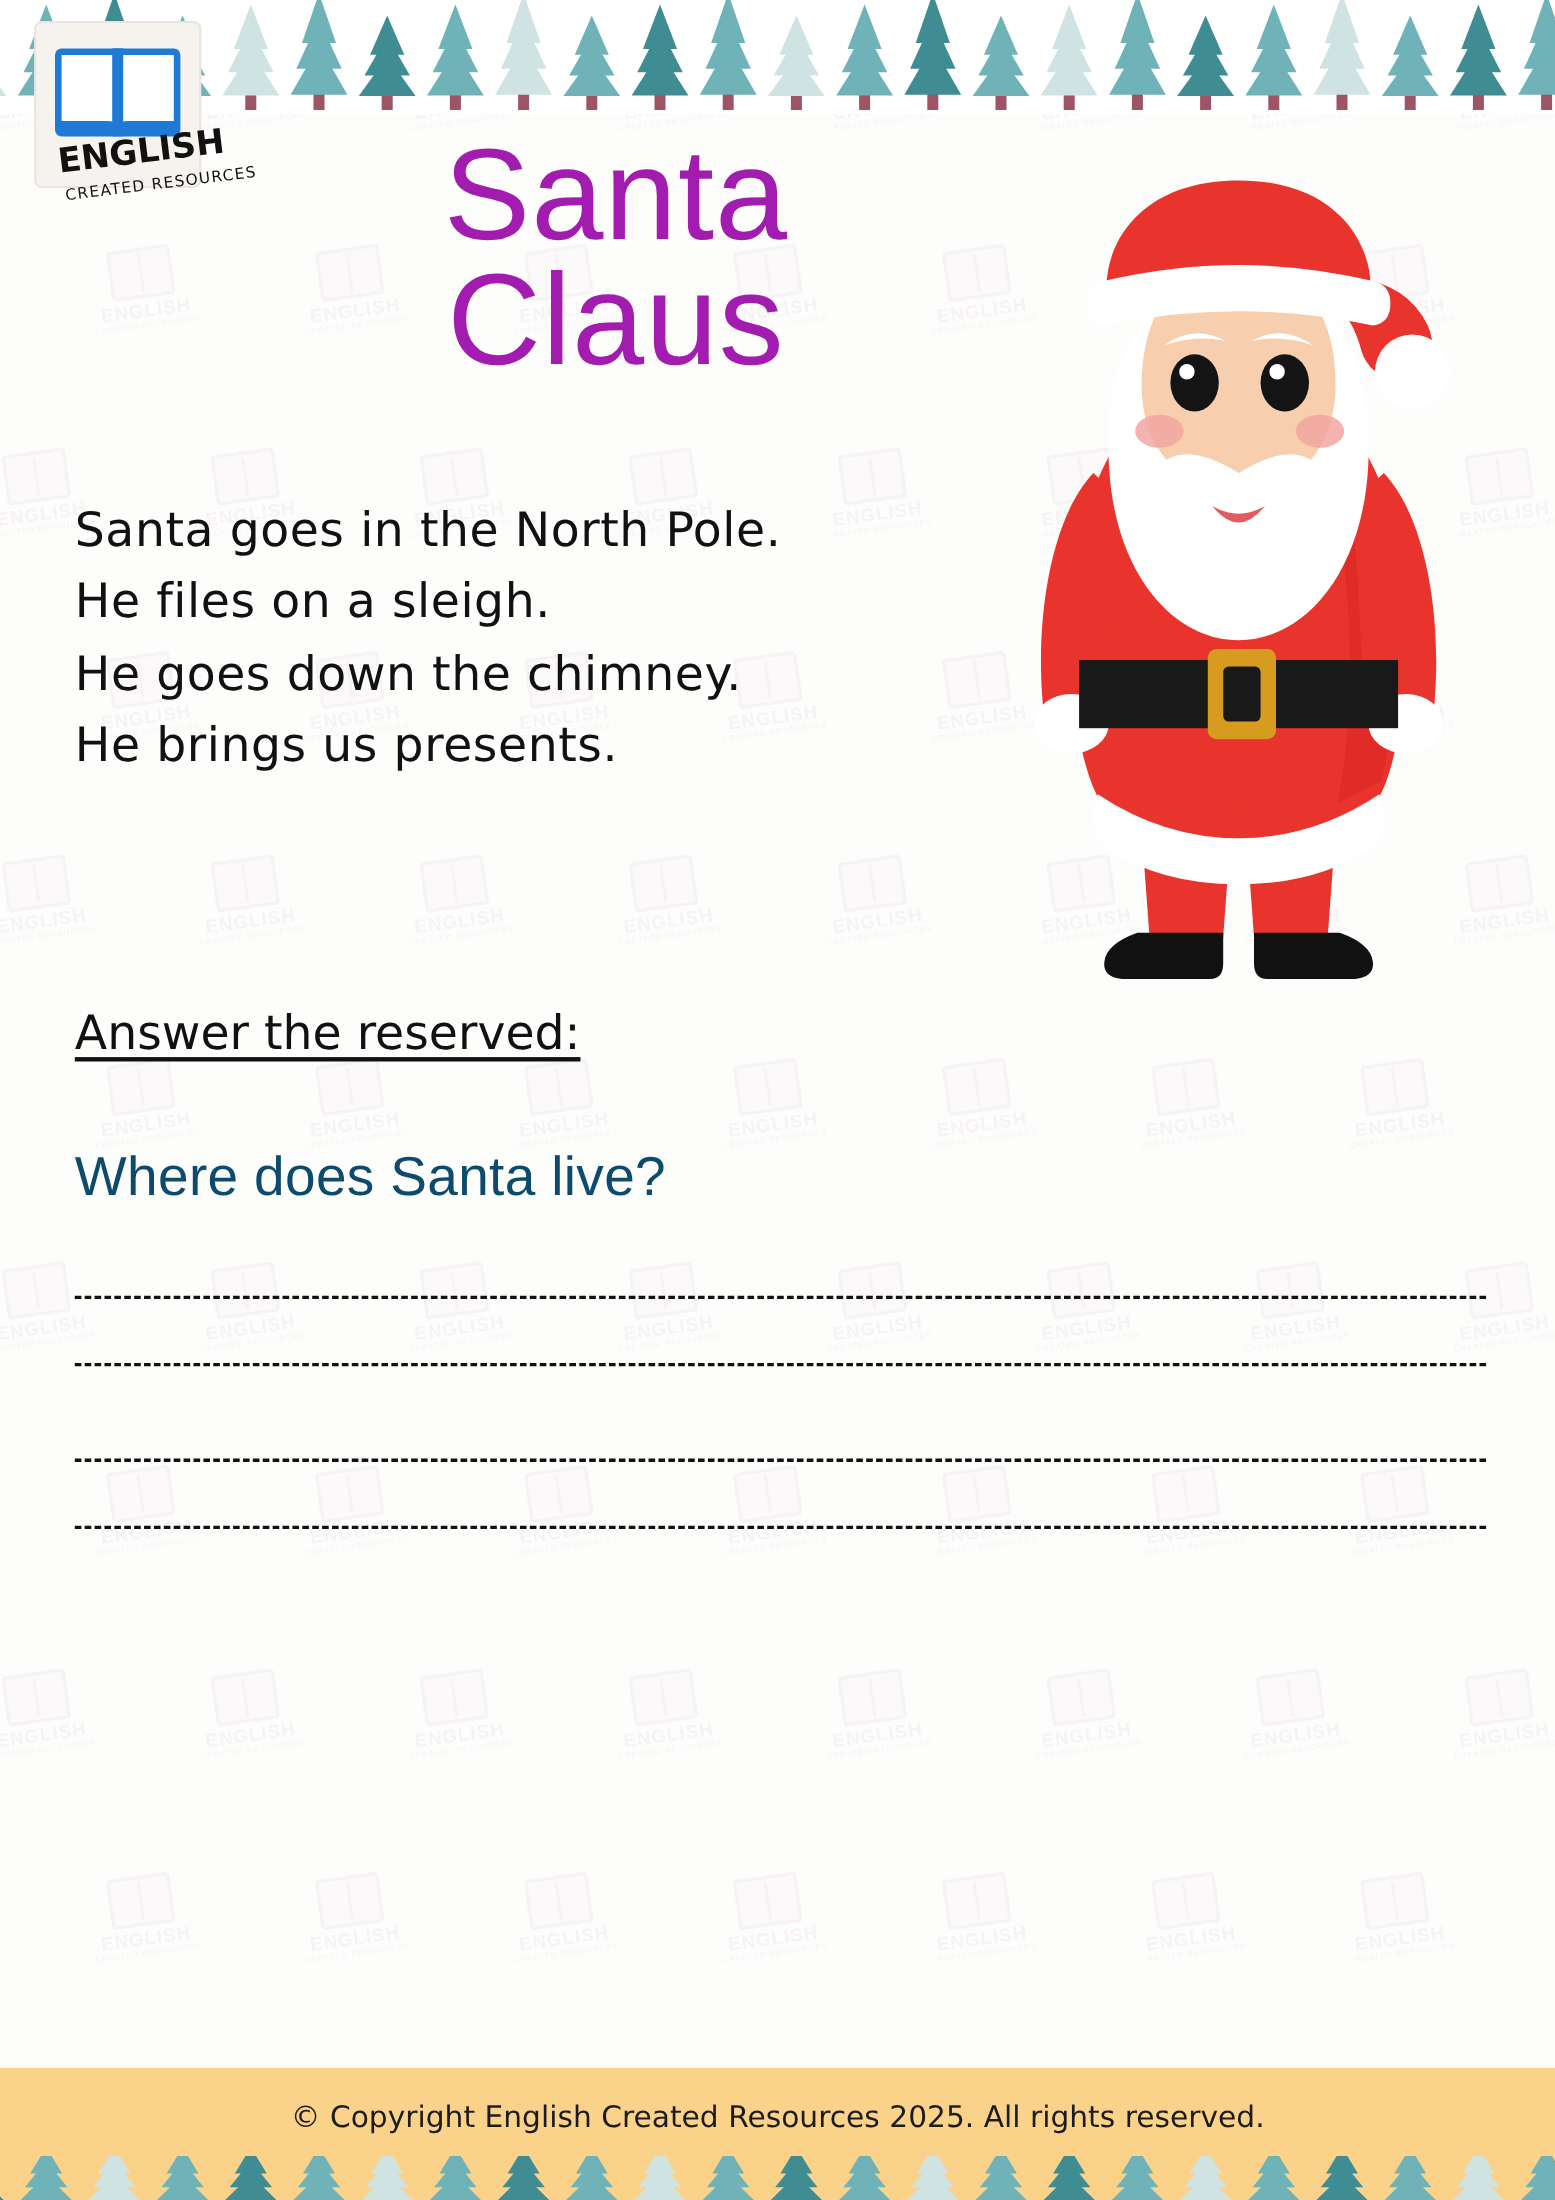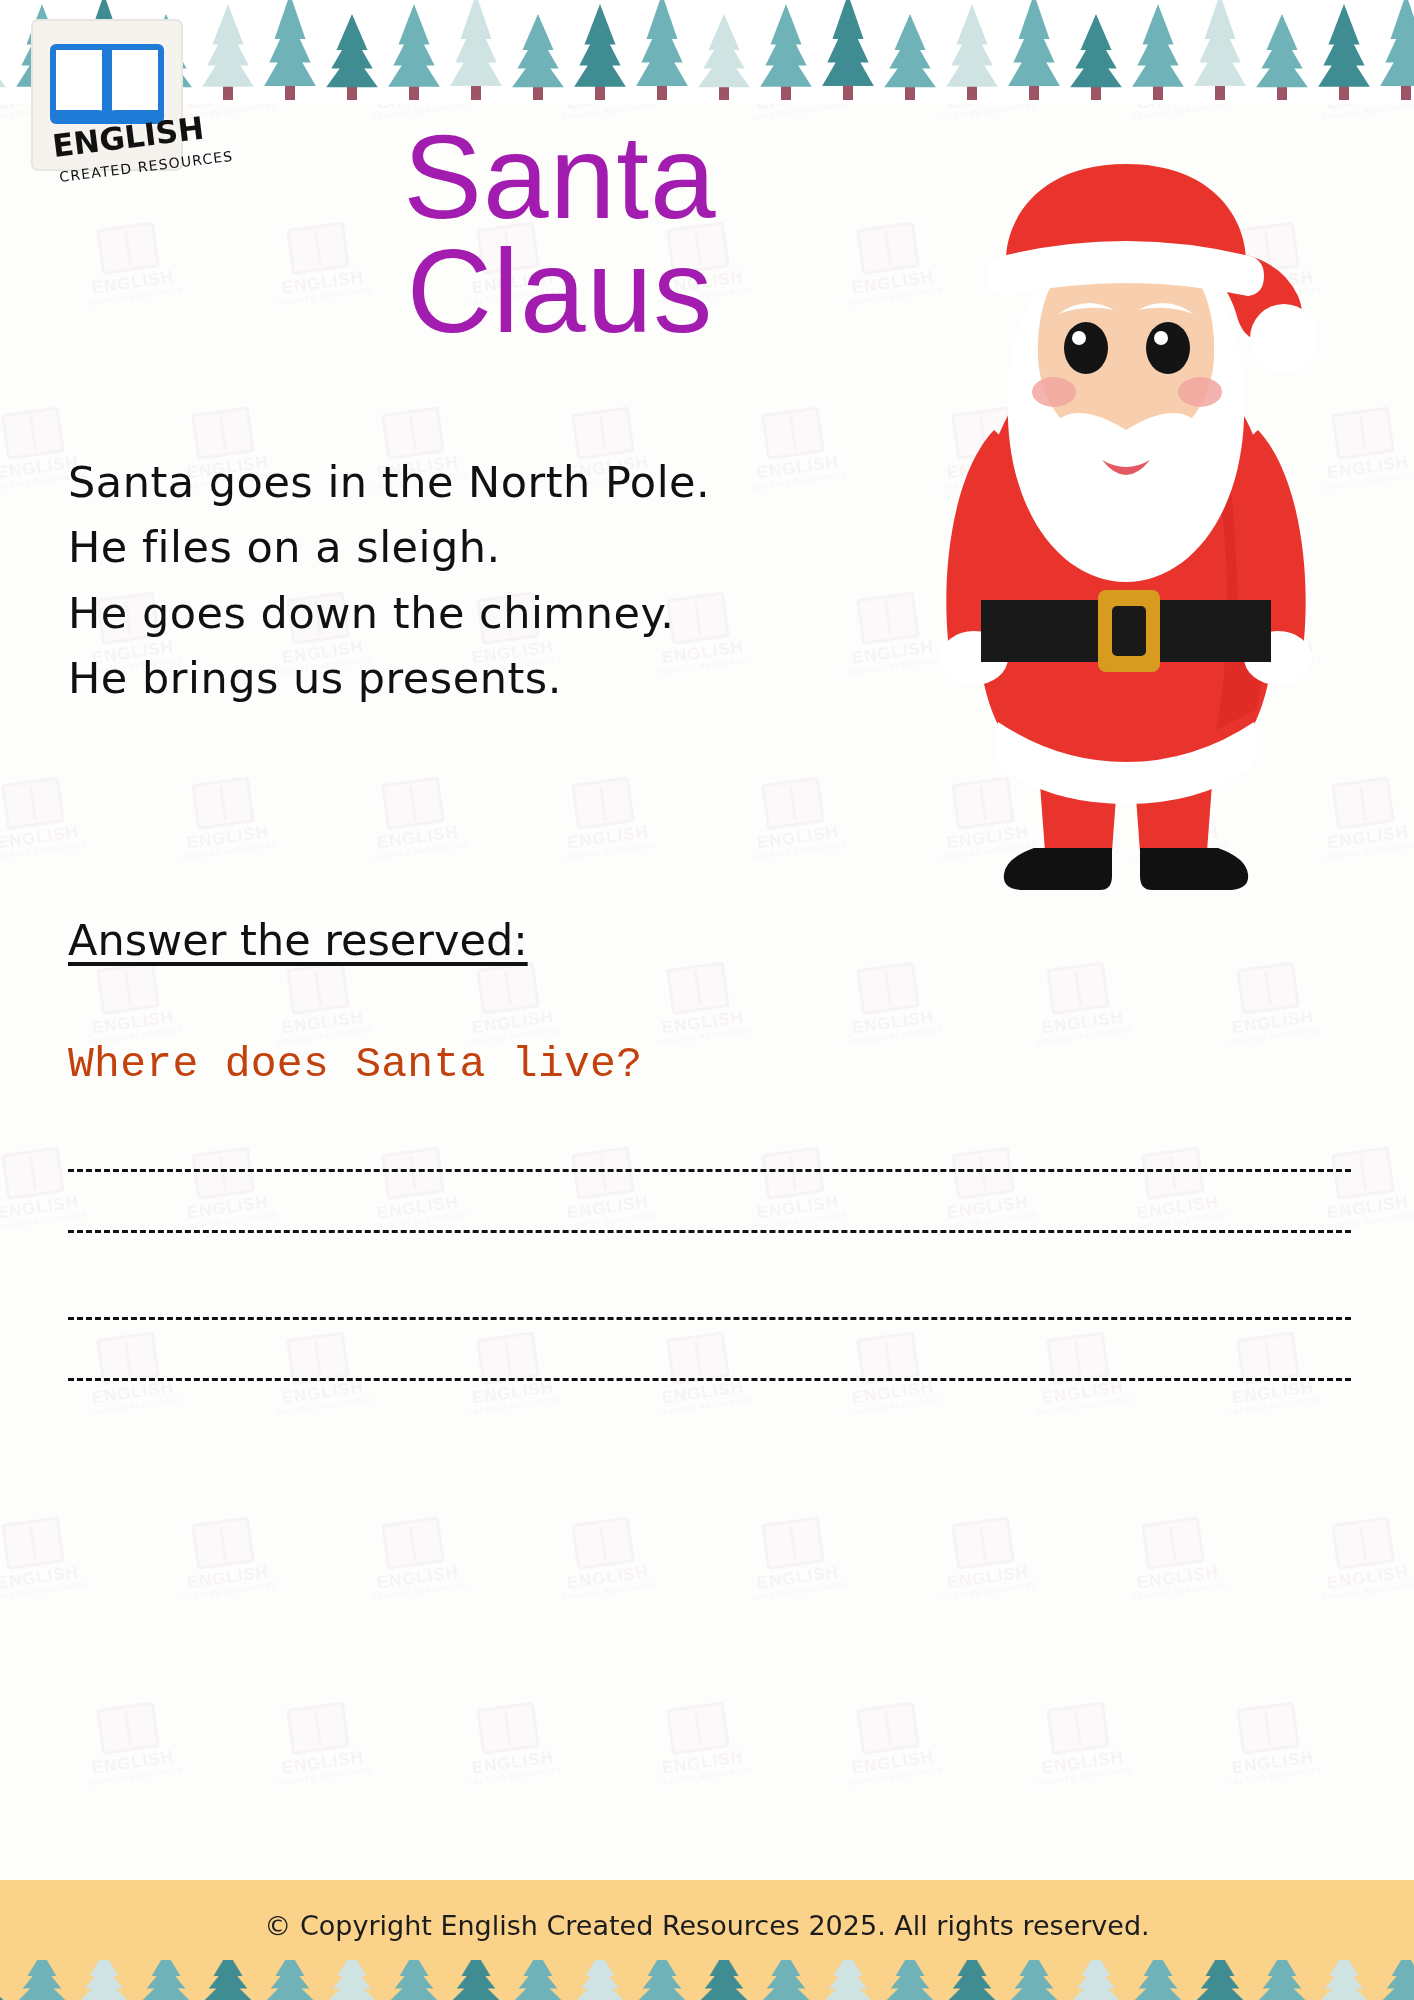--- a/index.html
+++ b/index.html
@@ -147,23 +147,23 @@
   
   .questions {
     position: absolute;
     left: 68px;
     top: 1040px;
     width: 1290px;
     z-index: 5;
   }
   .question-block { margin-bottom: 26px; }
   .question-text {
-    font-family: Liberation Mono, monospace;
-    font-size: 43px;
-    color: #c2410c;
+    font-family: Liberation Sans, sans-serif;
+    font-size: 50px;
+    color: #0c4a6e;
     margin-bottom: 22px;
     letter-spacing: 0.3px;
   }
   .answer-line {
     height: 58px;
     border-bottom: 3px dashed #111111;
     width: 1283px;
   }
   .answer-line.last { margin-bottom: 0; }
 

